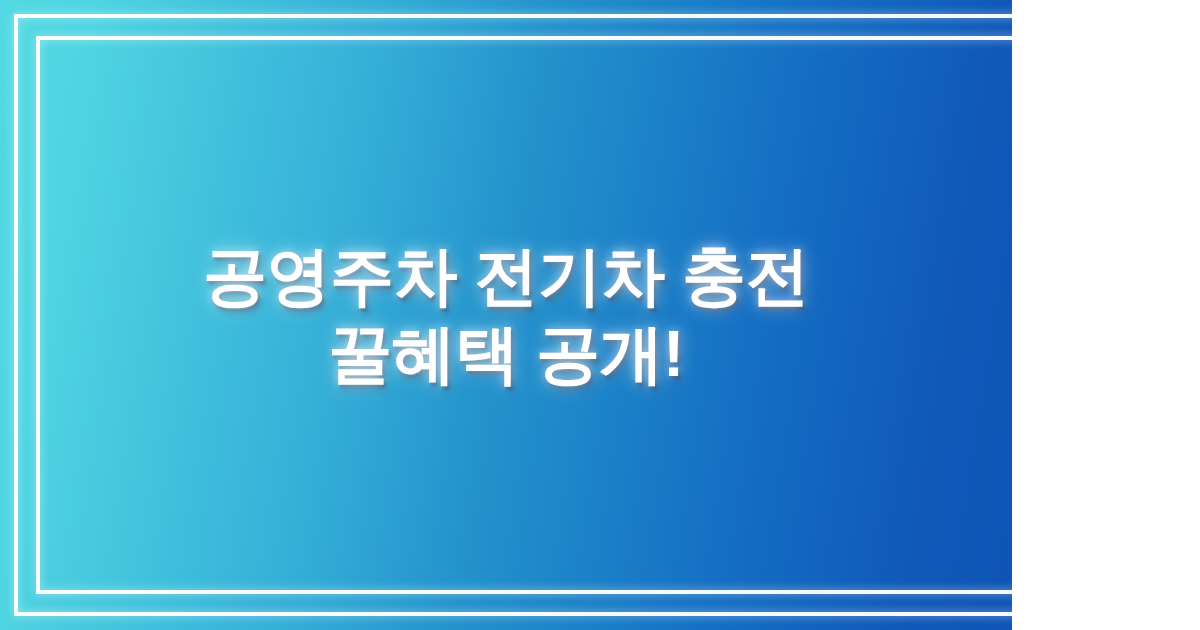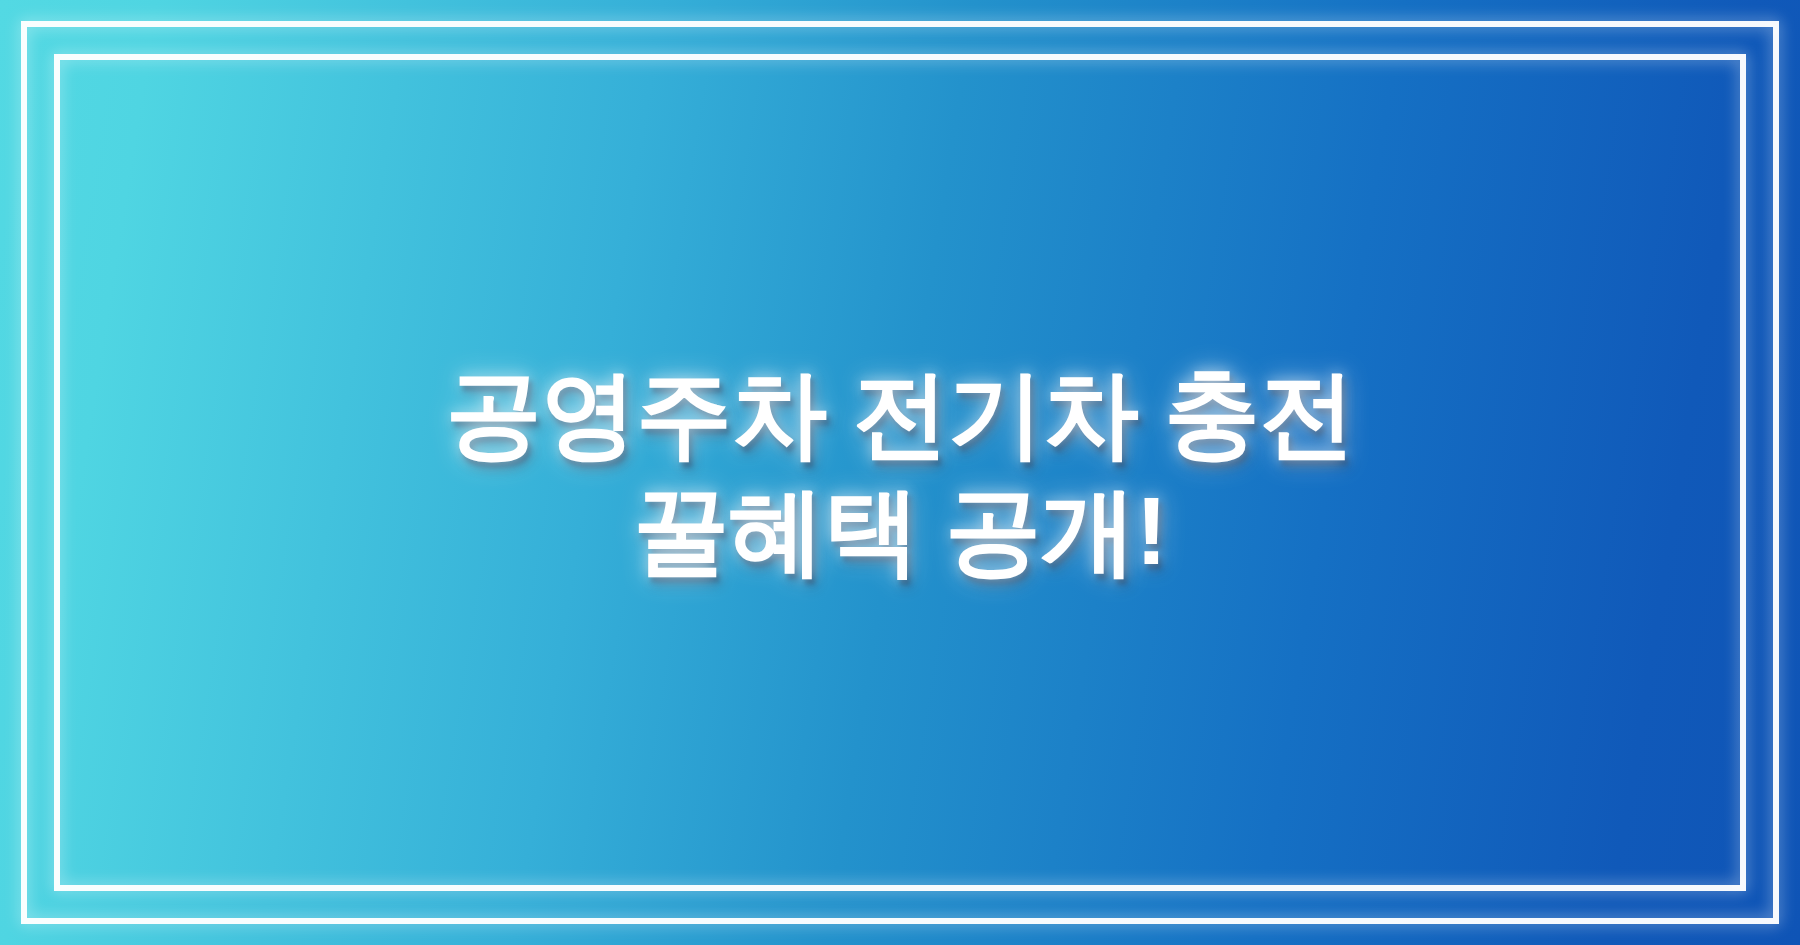--- a/index.html
+++ b/index.html
@@ -7,21 +7,21 @@
     margin: 0;
     padding: 0;
     background: #ffffff;
   }
   body {
     font-family: "Liberation Sans", "DejaVu Sans", sans-serif;
   }
 
   .canvas {
     position: relative;
-    width: 1200px;
+    width: 1012px;
     height: 630px;
     overflow: hidden;
     
     background: linear-gradient(99deg, #53D9E3 0%, #4FD5E2 8%, #35AFD8 34%, #2392CC 50%, #1570C4 72%, #1059B9 90%, #0F54B6 100%);
   }
 
   
   .frame {
     position: absolute;
     border-style: solid;

